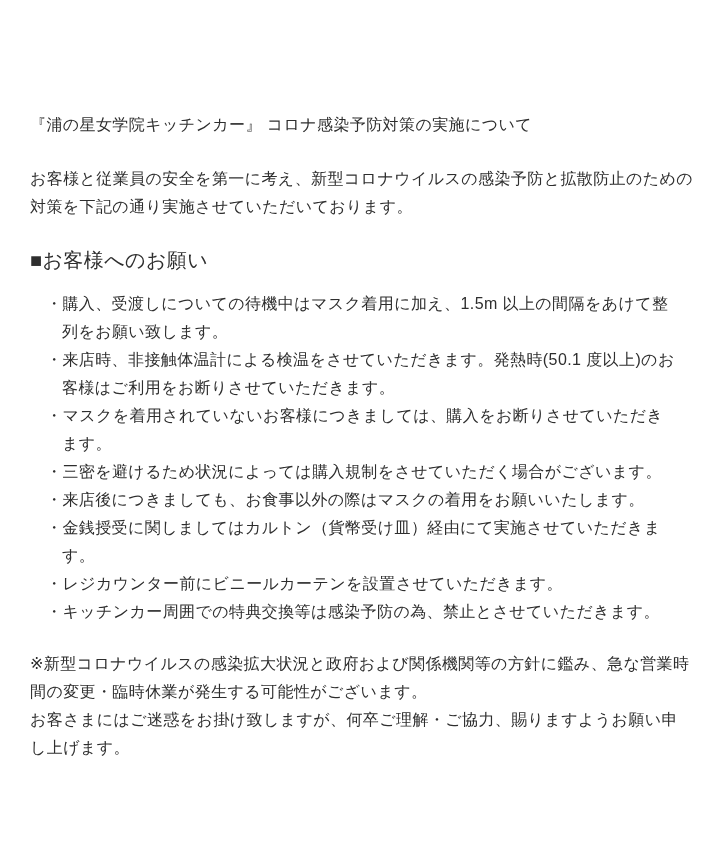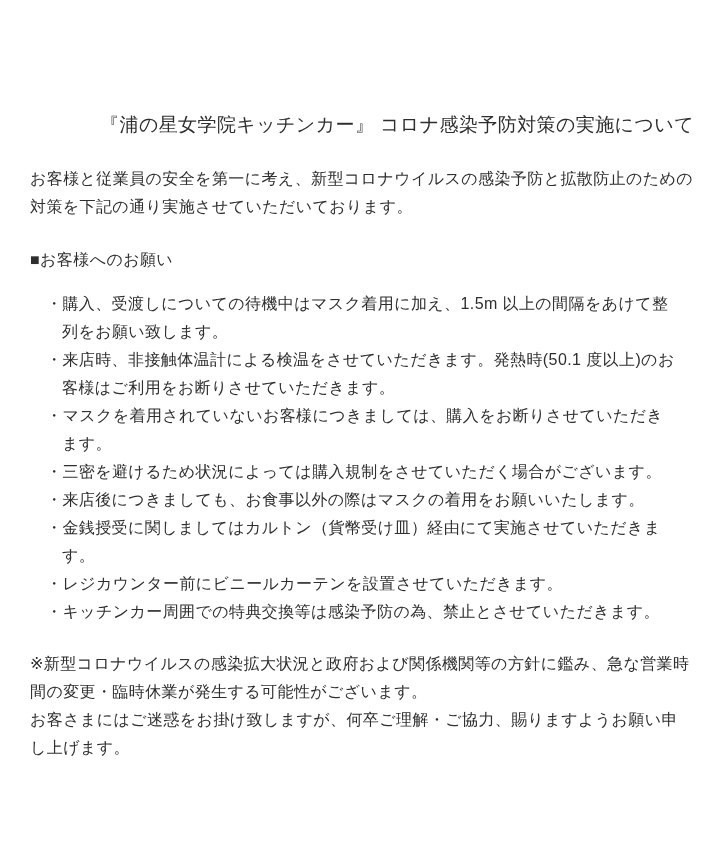--- a/index.html
+++ b/index.html
@@ -16,31 +16,31 @@
     background: #ffffff;
     color: #2e2e2e;
     font-family: "Liberation Sans", "DejaVu Sans", sans-serif;
     font-size: 16px;
     line-height: 28px;
     letter-spacing: 0.4px;
     overflow: hidden;
   }
   .title {
     margin: 0;
-    font-size: 19px;
+    font-size: 16px;
     font-weight: normal;
-    text-align: right;
+    text-align: left;
     white-space: nowrap;
   }
   .intro {
     margin: 26px 0 0 0;
   }
   .section-heading {
     margin: 25px 0 0 0;
-    font-size: 16px;
+    font-size: 20px;
     font-weight: normal;
   }
   .bullets {
     list-style: none;
     margin: 16px;
     padding: 0;
   }
   .bullet {
     padding-left: 16px;
     text-indent: -16px;

